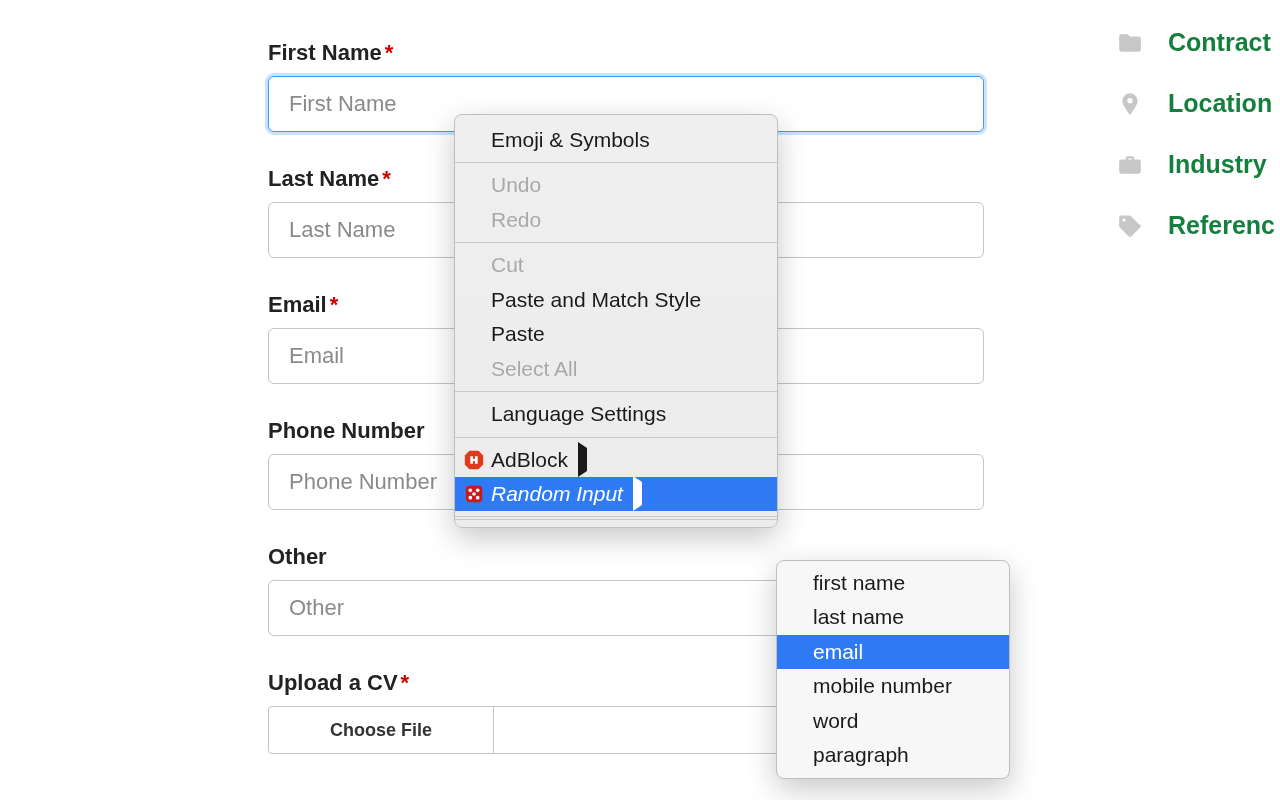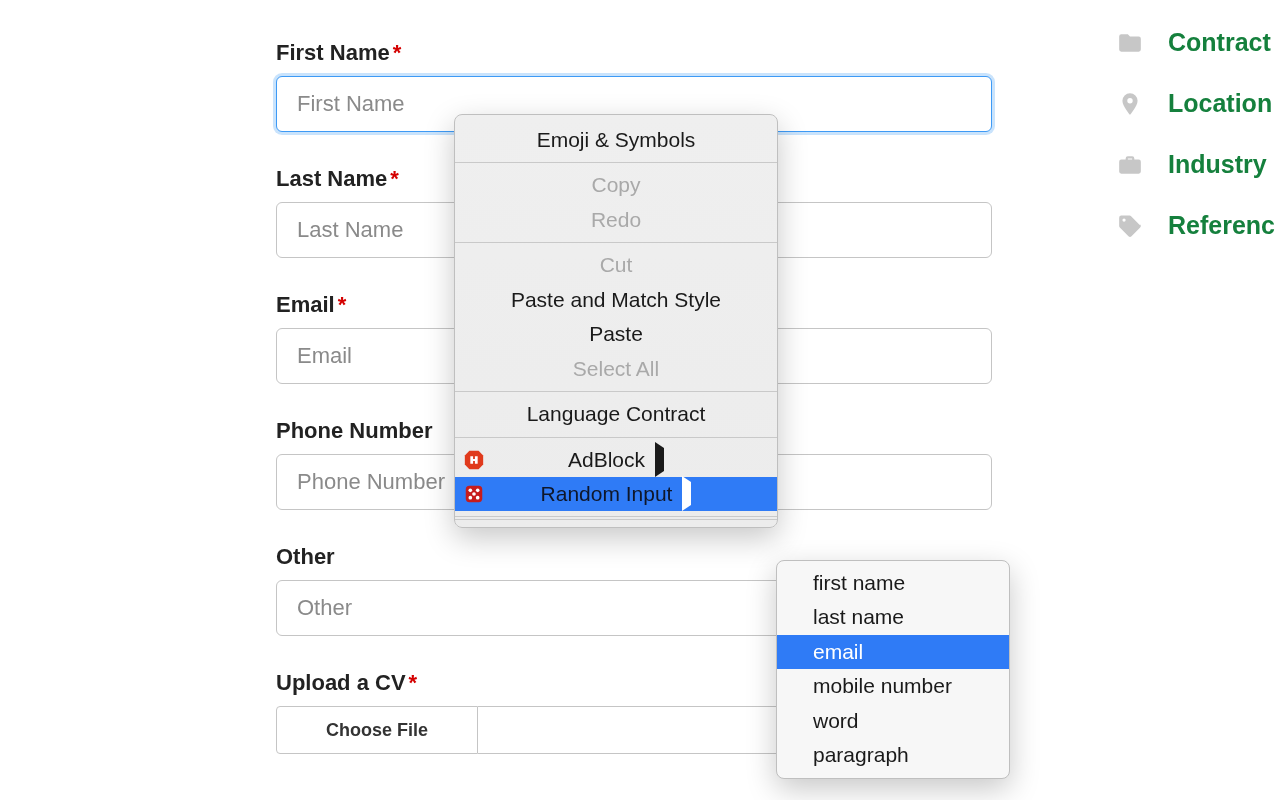--- a/index.html
+++ b/index.html
@@ -7,21 +7,21 @@
       font-family: -apple-system, BlinkMacSystemFont, "Segoe UI", Helvetica, Arial, sans-serif;
       background: #ffffff;
       width: 1280px;
       height: 800px;
       overflow: hidden;
       position: relative;
     }
 
     .form-area {
       position: absolute;
-      left: 276px;
+      left: 268px;
       top: 40px;
       width: 716px;
     }
 
     .field {
       margin-bottom: 34px;
     }
 
     .field-label {
       font-weight: 700;
@@ -48,21 +48,21 @@
       border: 1px solid #3e9af5;
       box-shadow: 0 0 0 3px rgba(62,154,245,0.28);
     }
 
     .file-row {
       display: flex;
       width: 716px;
       height: 48px;
     }
     .choose-file-btn {
-      width: 202px;
+      width: 226px;
       height: 48px;
       border: 1px solid #c5c5c5;
       border-radius: 4px 0 0 4px;
       background: #fff;
       font-weight: 700;
       font-size: 18px;
       color: #333;
       display: flex;
       align-items: center;
       justify-content: center;
@@ -118,28 +118,29 @@
       font-size: 21px;
     }
     .menu-section { padding: 3px 0; }
     .menu-divider { height: 1px; background: #c9c9c9; margin: 2px 0; }
 
     .menu-item {
       padding: 2px 36px 2px 36px;
       color: #1a1a1a;
       display: flex;
       align-items: center;
-      justify-content: center;
+      justify-content: flex-start;
       position: relative;
       line-height: 1.45;
     }
     .menu-item.disabled { color: #a9a9a9; }
     .menu-item.highlight {
       background: #2f7bf6;
-      color: #0f172a;
+      color: #ffffff;
+      font-style: italic;
     }
     .menu-item .lefticon {
       position: absolute;
       left: 8px;
       width: 22px;
       height: 22px;
       display: flex;
       align-items: center;
       justify-content: center;
     }
@@ -274,21 +275,21 @@
 
   <div class="menu-section">
     <div class="menu-item">
         <span>Emoji &amp; Symbols</span>
       </div>
   </div>
   <div class="menu-divider"></div>
 
   <div class="menu-section">
     <div class="menu-item disabled">
-        <span>Copy</span>
+        <span>Undo</span>
       </div>
     <div class="menu-item disabled">
         <span>Redo</span>
       </div>
   </div>
   <div class="menu-divider"></div>
 
   <div class="menu-section">
     <div class="menu-item disabled">
         <span>Cut</span>
@@ -300,21 +301,21 @@
         <span>Paste</span>
       </div>
     <div class="menu-item disabled">
         <span>Select All</span>
       </div>
   </div>
   <div class="menu-divider"></div>
 
   <div class="menu-section">
     <div class="menu-item">
-        <span>Language Contract</span>
+        <span>Language Settings</span>
       </div>
   </div>
   <div class="menu-divider"></div>
 
   <div class="menu-section">
     <div class="menu-item">
       <span class="lefticon">
         <svg class="adblock-ico" viewBox="0 0 24 24">
             <polygon points="7,2 17,2 22,7 22,17 17,22 7,22 2,17 2,7" fill="#e03a1c"></polygon>
             <path d="M8 8v8h3v-3h2v3h3V8h-3v3h-2V8z" fill="#fff"></path>

